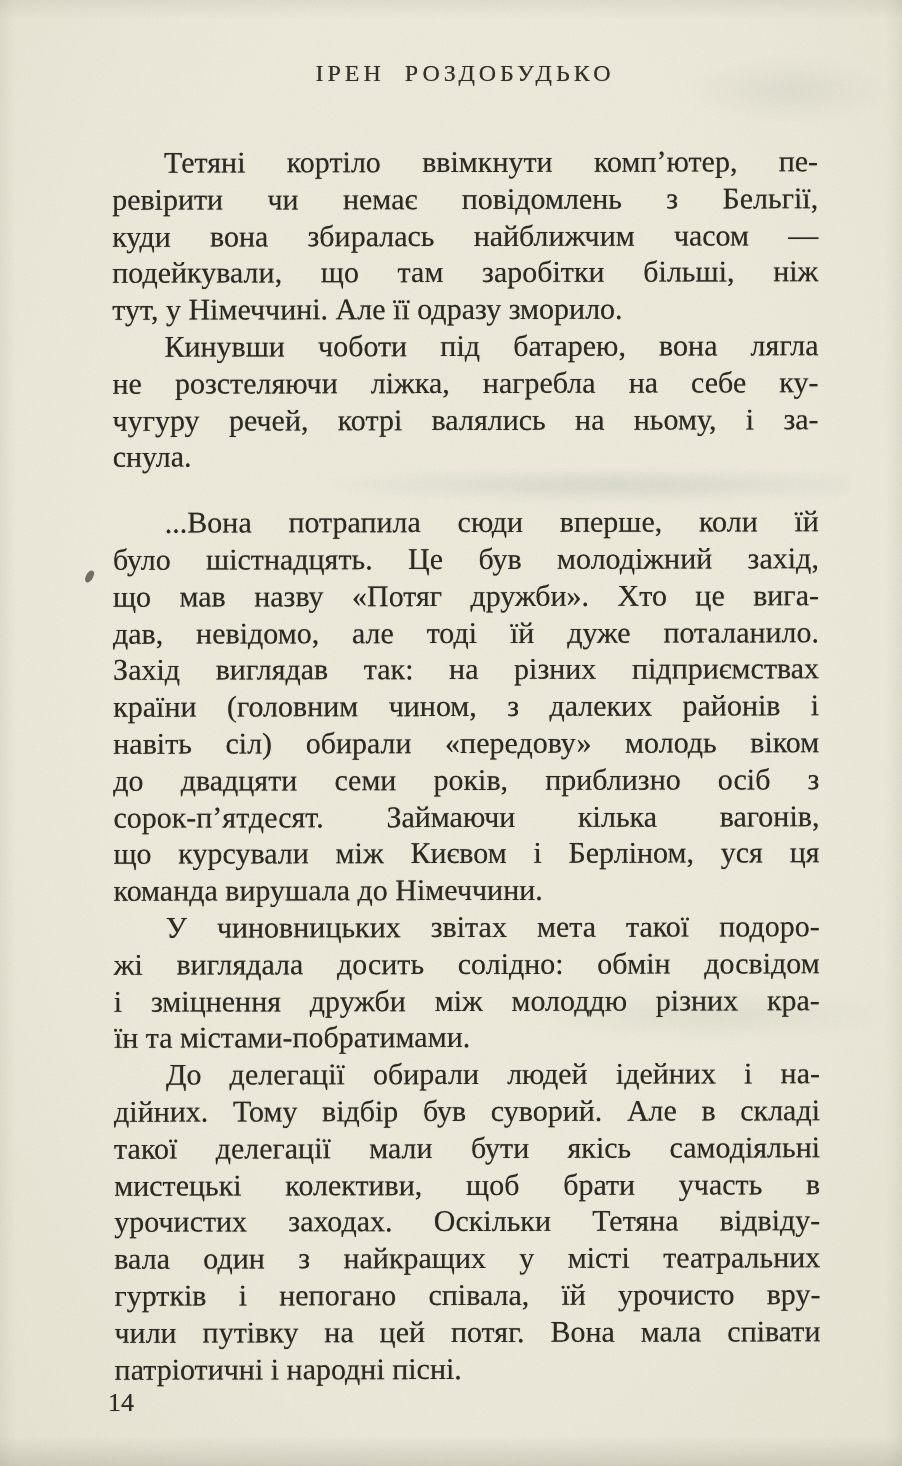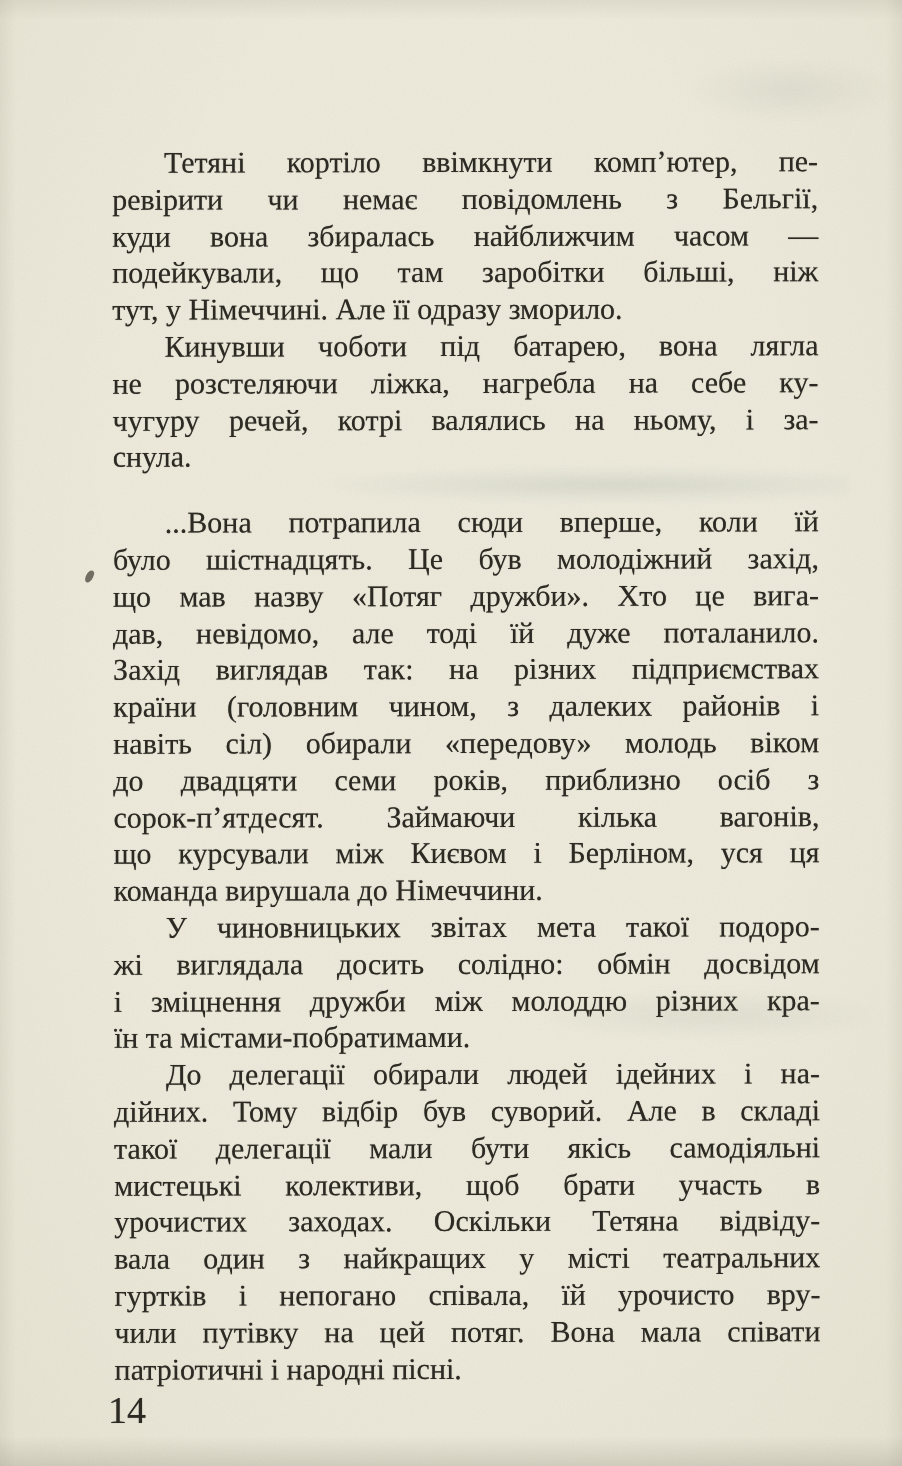--- a/index.html
+++ b/index.html
@@ -57,21 +57,21 @@
     text-align-last: justify;
     white-space: normal;
     text-shadow: 0 0 0.8px rgba(44,42,35,0.6);
   }
   .line.indent { padding-left: 52px; }
   .line.last { text-align-last: left; }
   .page-number {
     position: absolute;
     top: 1388px;
     left: 108px;
-    font-size: 38px;
+    font-size: 26px;
     text-shadow: 0 0 0.8px rgba(44,42,35,0.6);
   }
   .smudge {
     position: absolute;
     pointer-events: none;
   }
   .smudge-1 {
     left: 330px; top: 468px; width: 520px; height: 34px;
     background: radial-gradient(ellipse at 55% 50%, rgba(160,175,165,0.28), rgba(160,175,165,0) 75%);
     filter: blur(3px);
@@ -98,20 +98,21 @@
 </style>
 </head>
 <body>
 
 <div class="page">
 
   <div class="smudge smudge-1"></div>
   <div class="smudge smudge-2"></div>
   <div class="smudge smudge-3"></div>
 
+  <div class="running-head">ІРЕН РОЗДОБУДЬКО</div>
 
   <div class="text-block" id="text-block">
       <div class="para">
         <div class="line indent">Тетяні кортіло ввімкнути комп’ютер, пе-</div>
         <div class="line">ревірити чи немає повідомлень з Бельгії,</div>
         <div class="line">куди вона збиралась найближчим часом —</div>
         <div class="line">подейкували, що там заробітки більші, ніж</div>
         <div class="line last">тут, у Німеччині. Але її одразу зморило.</div>
       </div>
       <div class="para">

